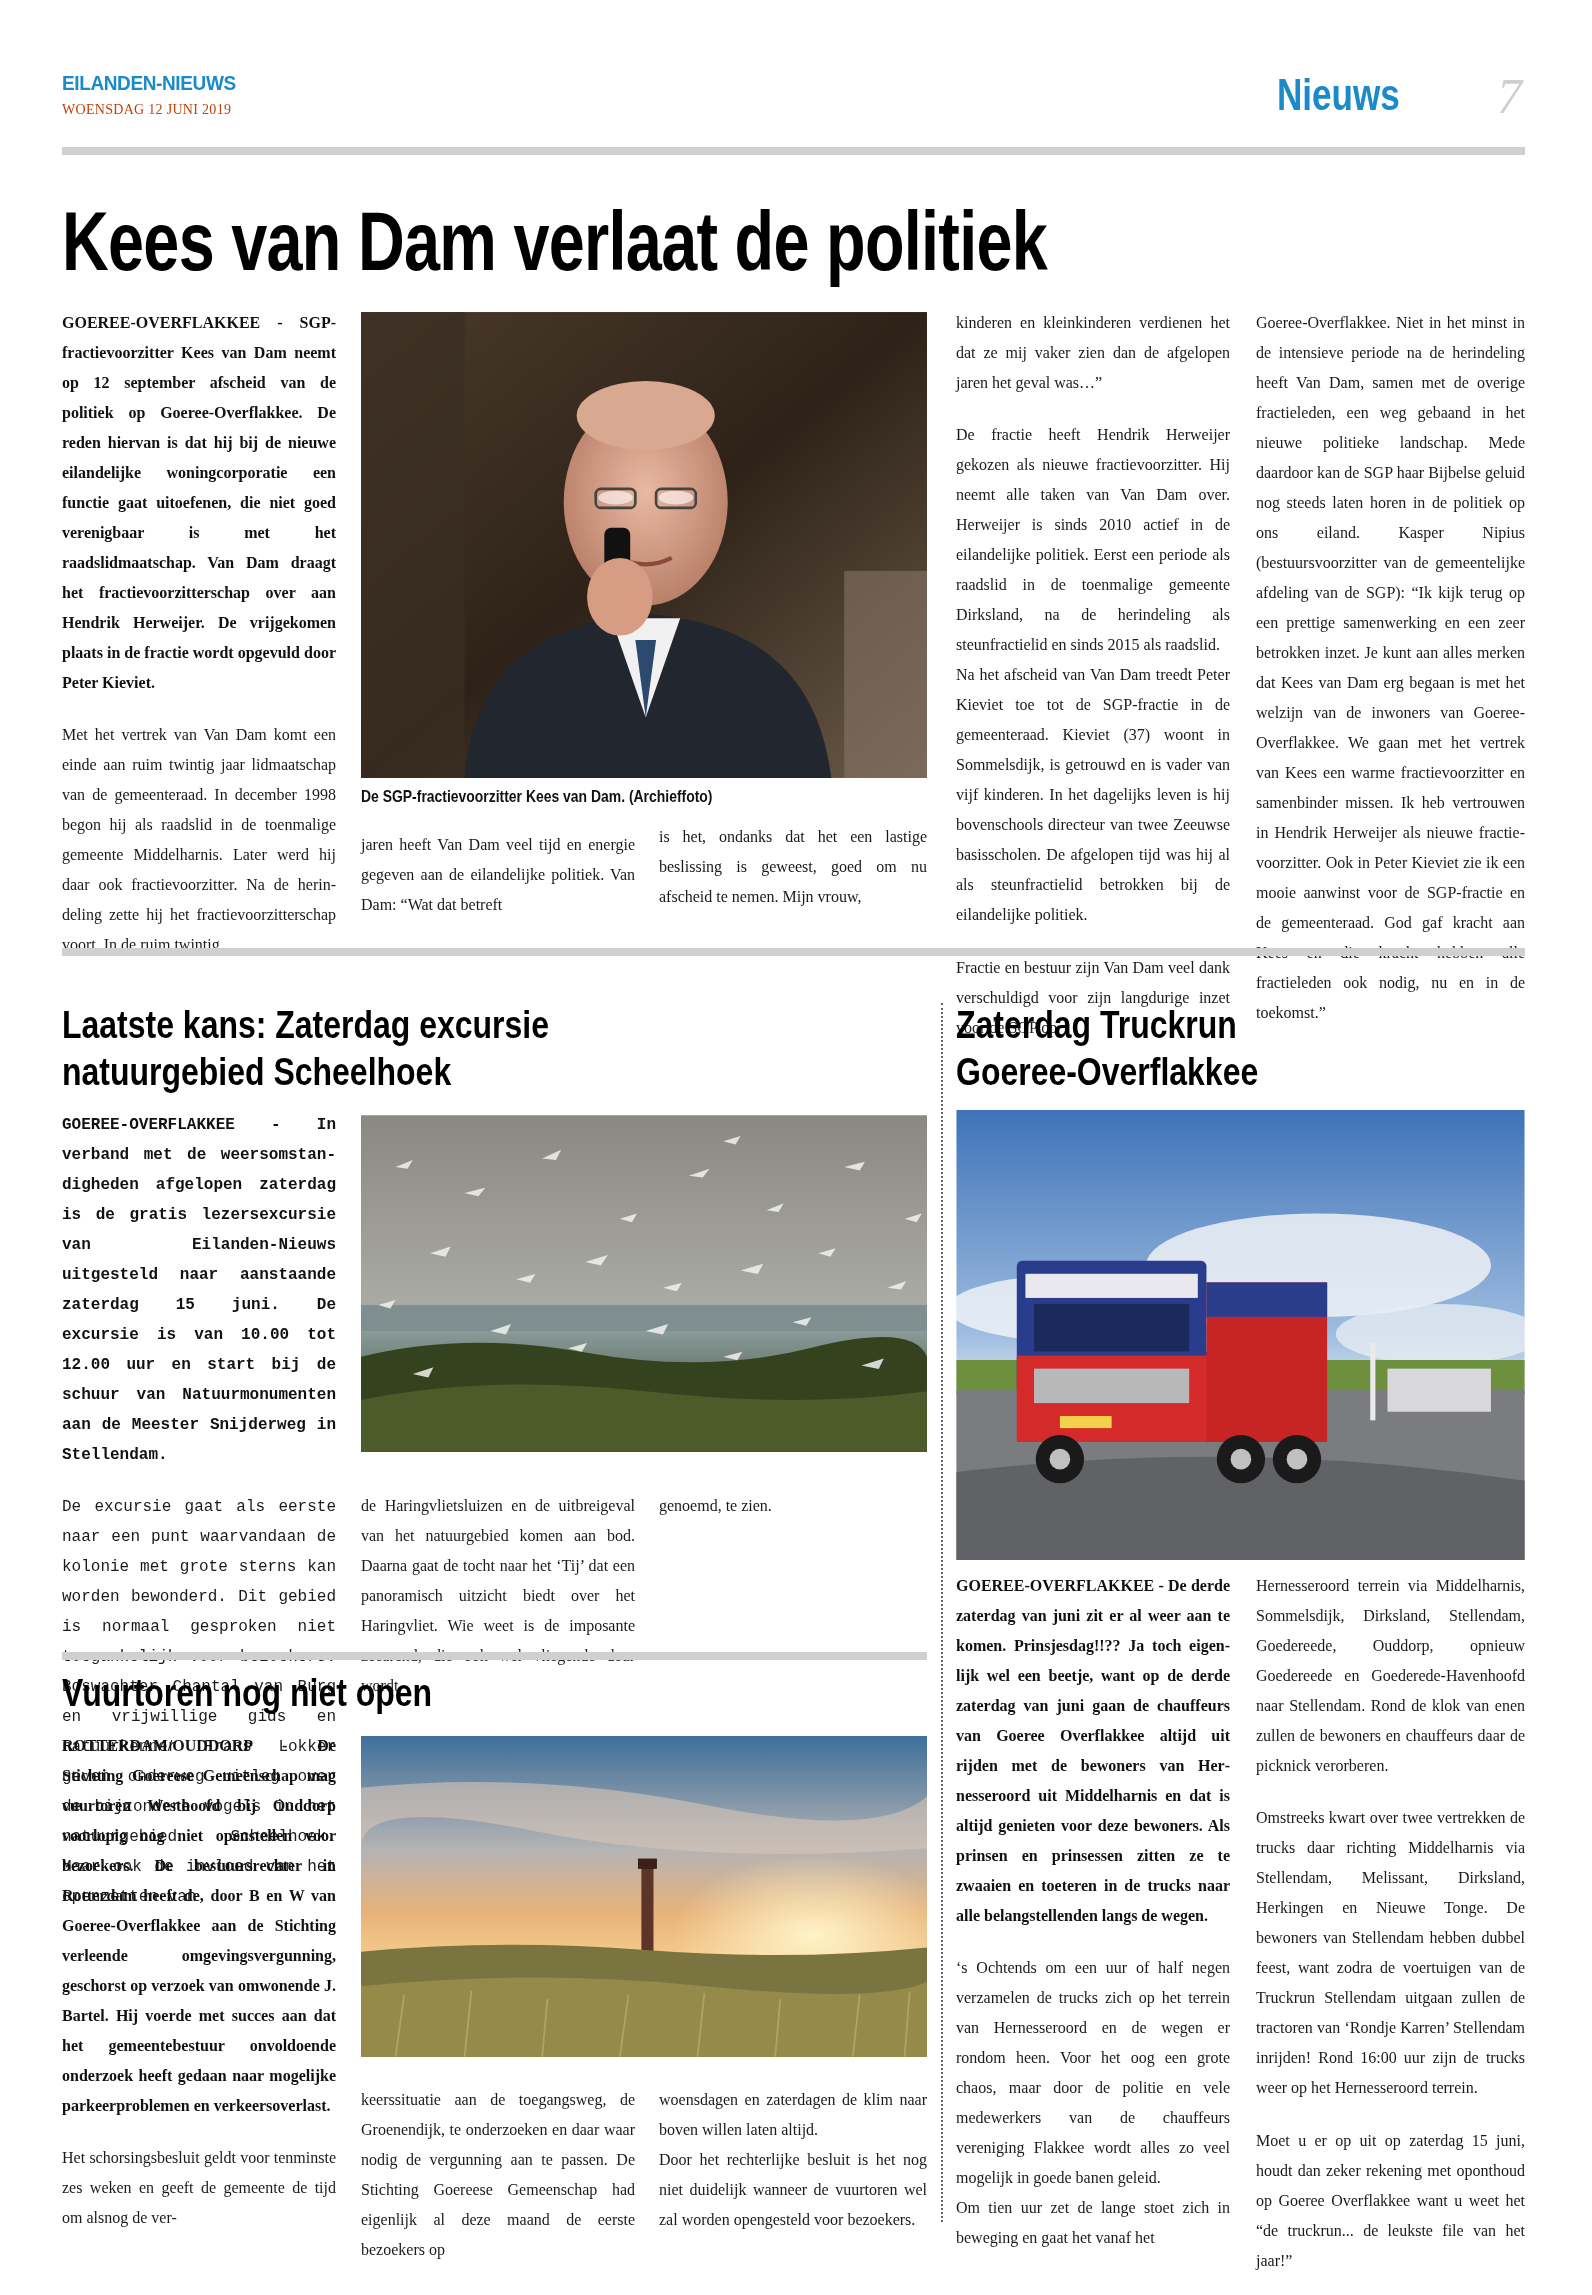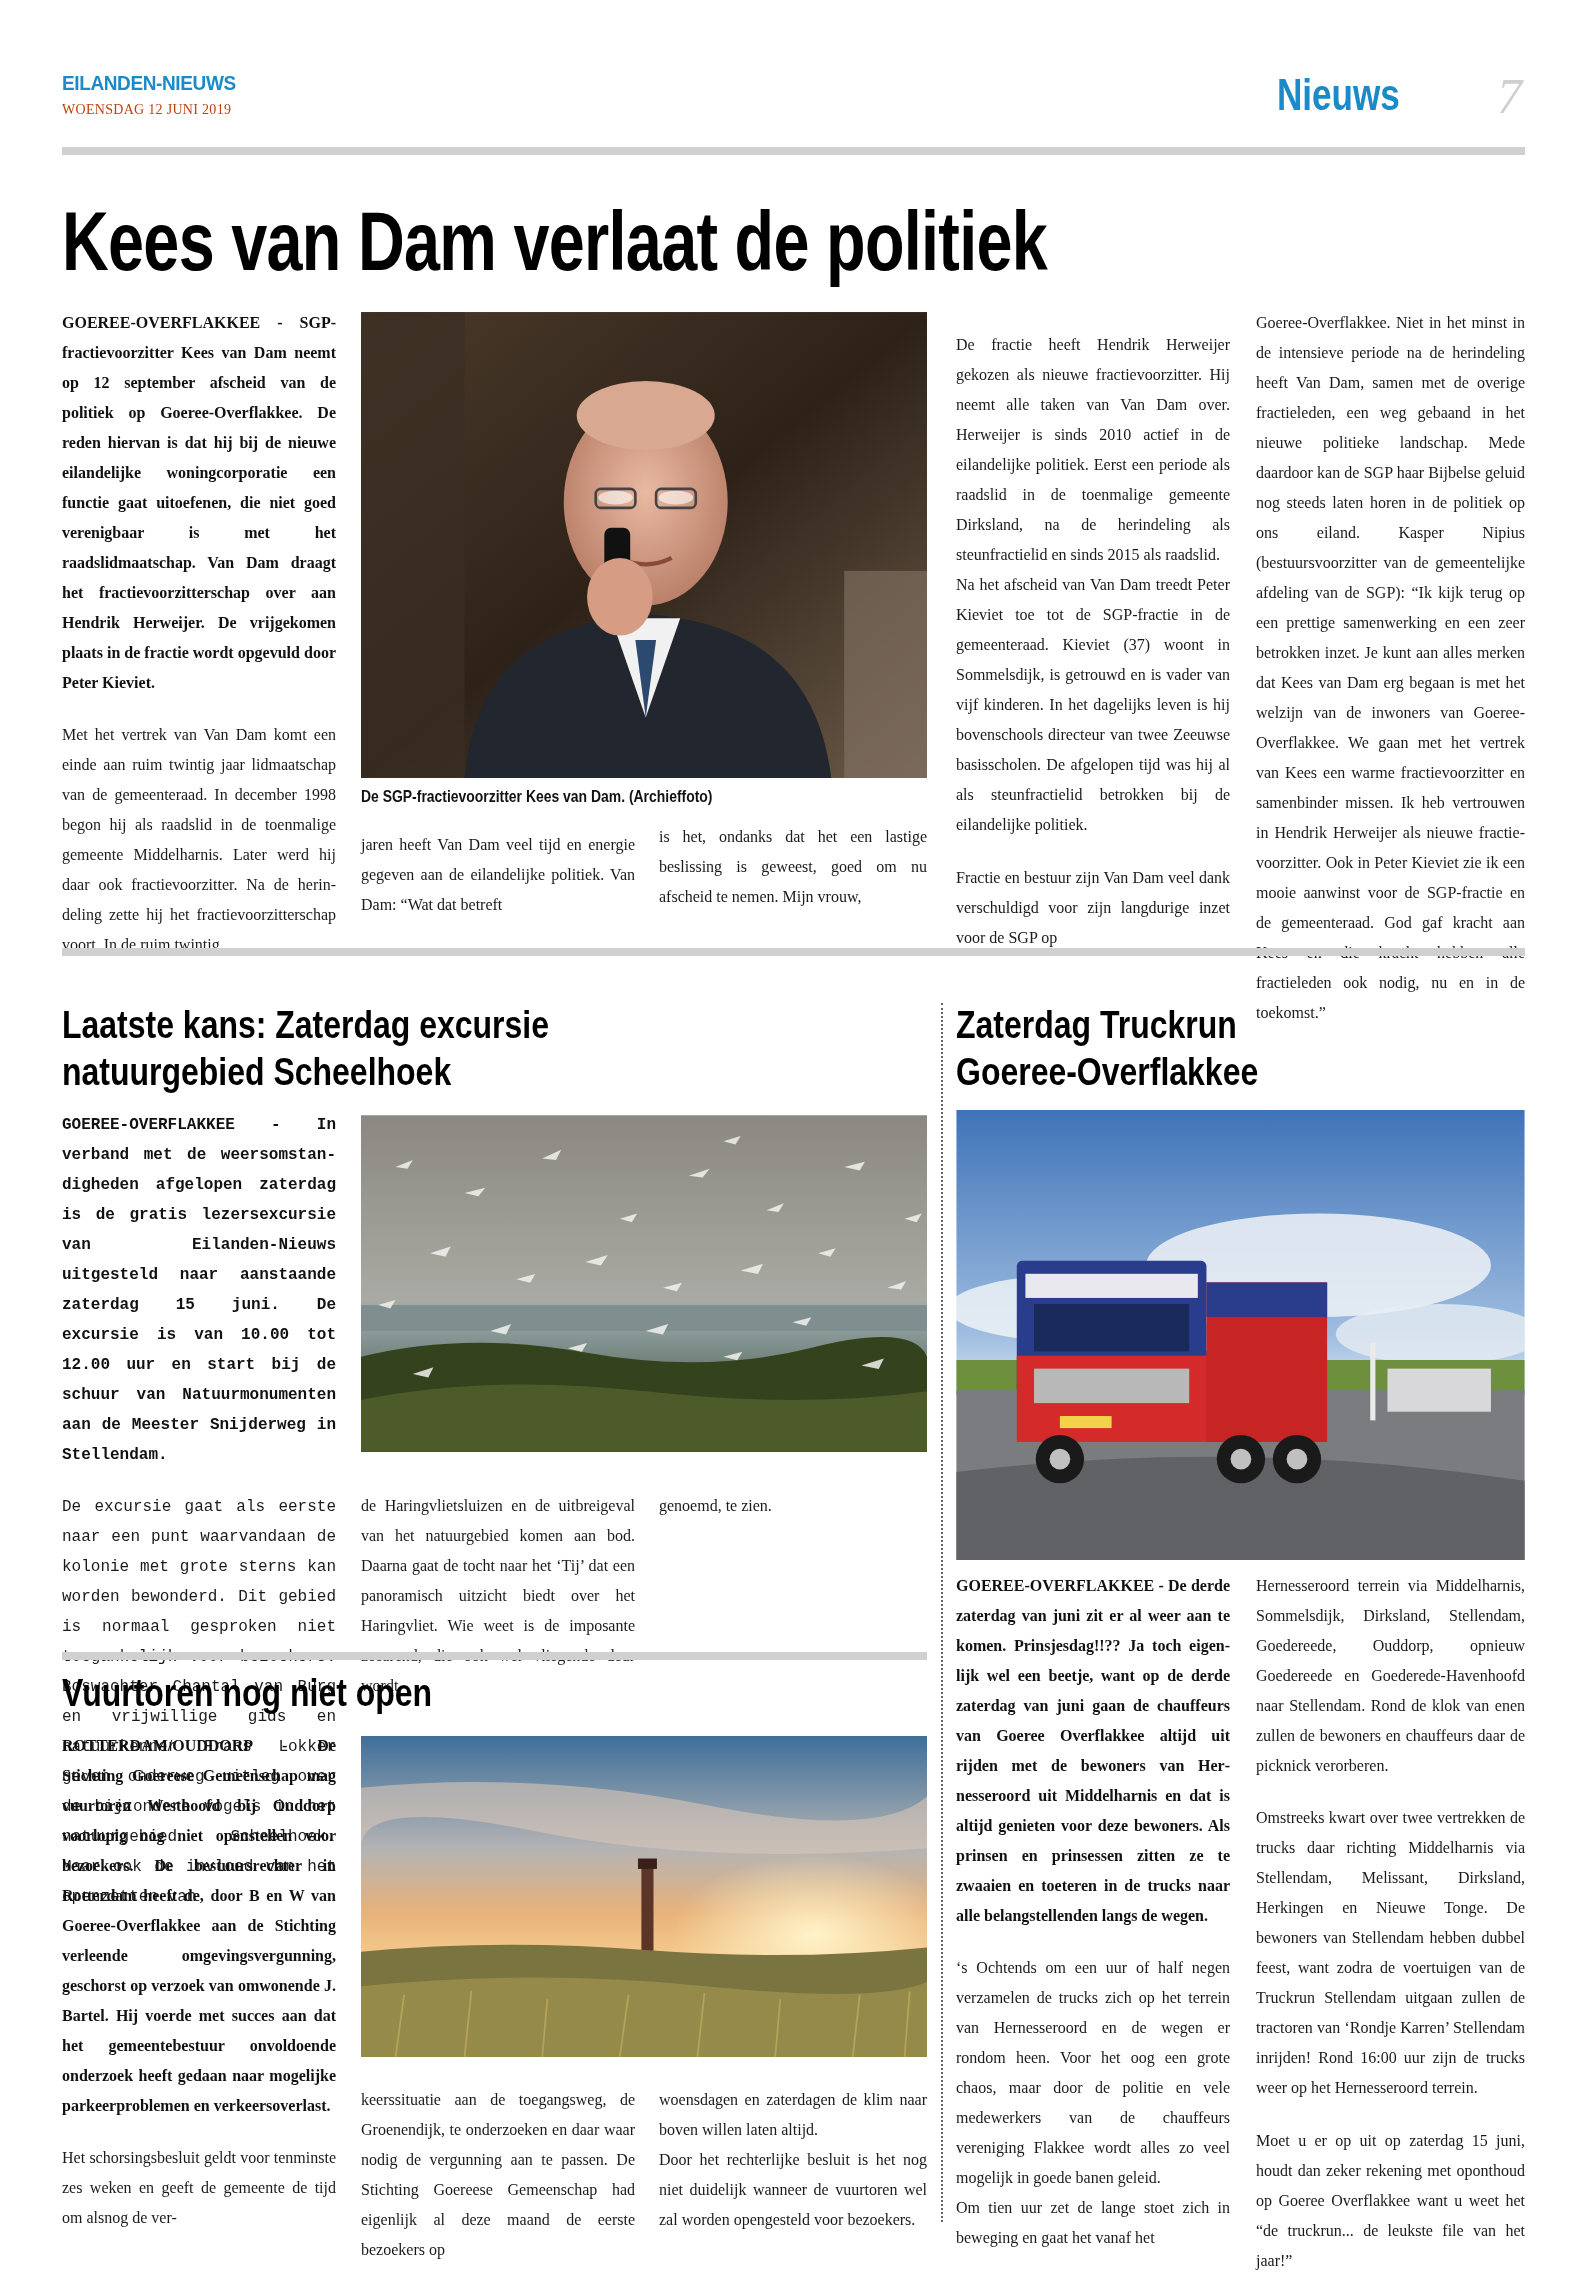--- a/index.html
+++ b/index.html
@@ -69,20 +69,21 @@
 <div class="abs caption" style="left:361px; top:787px;">De SGP-fractievoorzitter Kees van Dam. (Archieffoto)</div>
 
 <div class="abs col" style="left:361px; top:830px; width:274px;">
   <p>jaren heeft Van Dam veel tijd en energie gegeven aan de eilandelijke politiek. Van Dam: “Wat dat betreft</p>
 </div>
 <div class="abs col" style="left:659px; top:802px; width:268px;margin-top:20px;">
   <p>is het, ondanks dat het een lastige beslissing is geweest, goed om nu afscheid te nemen. Mijn vrouw,</p>
 </div>
 
 <div class="abs col" style="left:956px; top:308px; width:274px;">
+  <p>kinderen en kleinkinderen verdie­nen het dat ze mij vaker zien dan de afgelopen jaren het geval was…”</p>
   <p class="gap">De fractie heeft Hendrik Herweijer gekozen als nieuwe fractievoorzitter. Hij neemt alle taken van Van Dam over. Herweijer is sinds 2010 actief in de eilandelijke politiek. Eerst een periode als raadslid in de toenmalige gemeente Dirksland, na de herinde­ling als steunfractielid en sinds 2015 als raadslid.</p>
   <p>Na het afscheid van Van Dam treedt Peter Kieviet toe tot de SGP-fractie in de gemeenteraad. Kieviet (37) woont in Sommelsdijk, is getrouwd en is vader van vijf kinderen. In het dagelijks leven is hij bovenschools directeur van twee Zeeuwse basis­scholen. De afgelopen tijd was hij al als steunfractielid betrokken bij de eilandelijke politiek.</p>
   <p class="gap">Fractie en bestuur zijn Van Dam veel dank verschuldigd voor zijn langdurige inzet voor de SGP op</p>
 </div>
 <div class="abs col" style="left:1256px; top:308px; width:269px;">
   <p>Goeree-Overflakkee. Niet in het minst in de intensieve periode na de herindeling heeft Van Dam, samen met de overige fractieleden, een weg gebaand in het nieuwe poli­tieke landschap. Mede daardoor kan de SGP haar Bijbelse geluid nog steeds laten horen in de poli­tiek op ons eiland. Kasper Nipius (bestuursvoorzitter van de gemeen­telijke afdeling van de SGP): “Ik kijk terug op een prettige samenwer­king en een zeer betrokken inzet. Je kunt aan alles merken dat Kees van Dam erg begaan is met het welzijn van de inwoners van Goeree-Overflakkee. We gaan met het vertrek van Kees een warme fractie­voorzitter en samenbinder missen. Ik heb vertrouwen in Hendrik Herweijer als nieuwe fractie­voorzitter. Ook in Peter Kieviet zie ik een mooie aanwinst voor de SGP-fractie en de gemeenteraad. God gaf kracht aan Kees en die kracht hebben alle fractieleden ook nodig, nu en in de toekomst.”</p>
 </div>
 
 <div class="abs rule" style="left:62px; top:948px; width:1463px;"></div>
 

